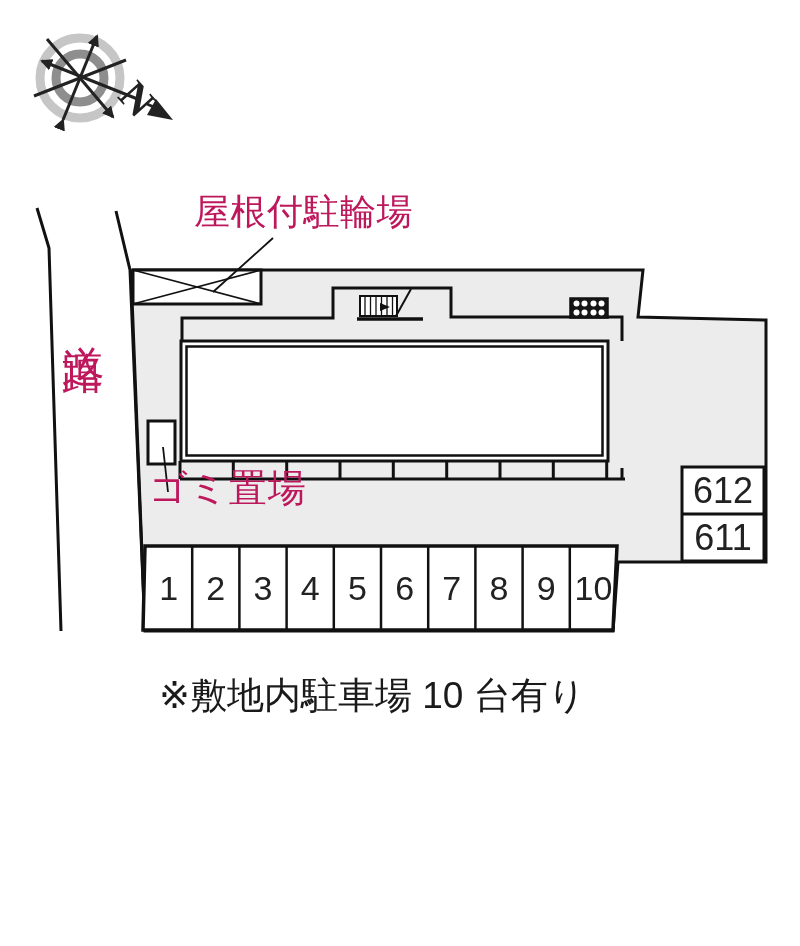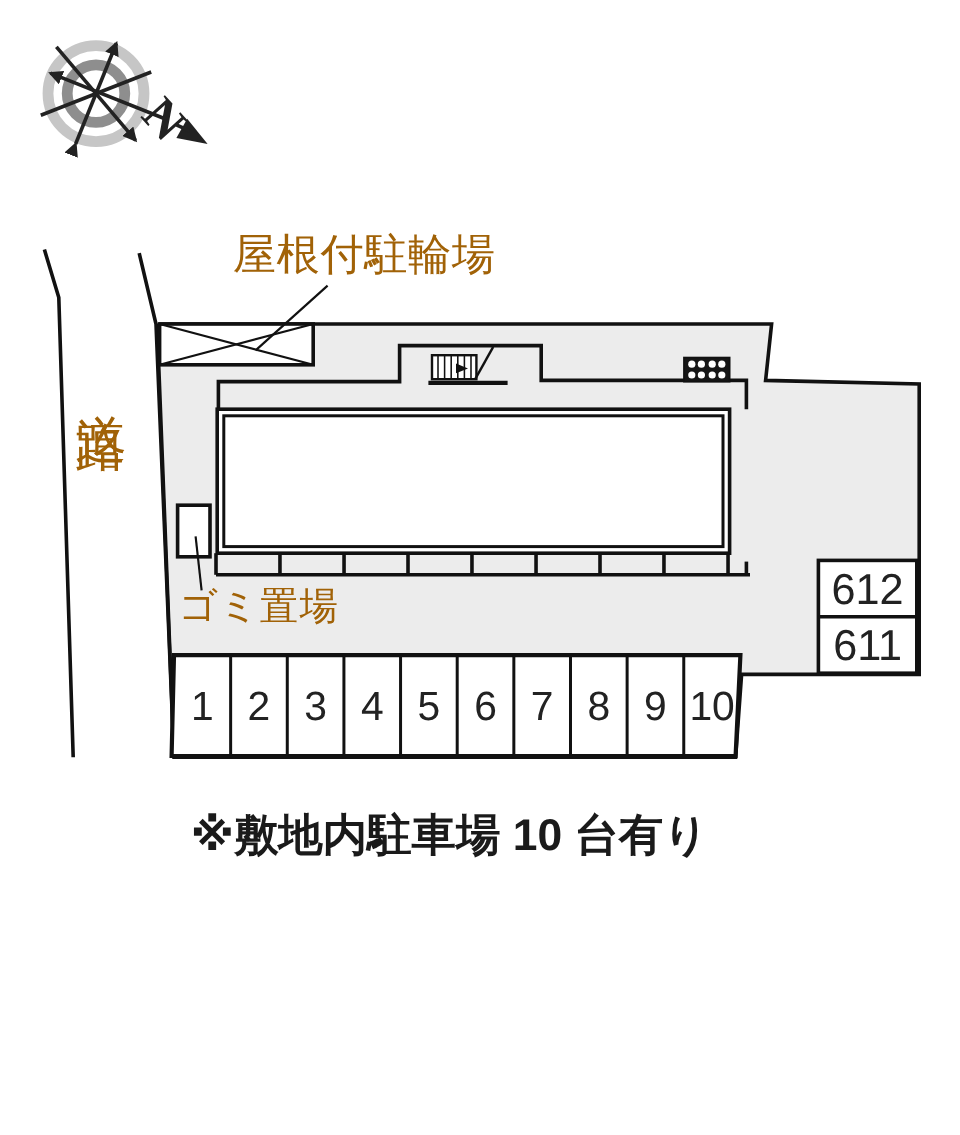--- a/index.html
+++ b/index.html
@@ -1,28 +1,28 @@
 <!DOCTYPE html>
 <html><head>
 <meta charset="utf-8">
 <style>
   html,body{margin:0;padding:0;background:#ffffff;}
   .canvas{
     position:relative;width:800px;height:946px;background:#ffffff;overflow:hidden;
     font-family:"Liberation Sans","DejaVu Sans",sans-serif;color:#111;
   }
   .canvas svg{position:absolute;left:0;top:0;}
-  .plan-label{position:absolute;color:#a16207;white-space:nowrap;line-height:1;}
+  .plan-label{position:absolute;color:#be185d;white-space:nowrap;line-height:1;}
   .bicycle-label{left:194px;top:194px;font-size:36px;letter-spacing:0.5px;}
   .road-label{
     left:62px;top:312px;font-size:43px;
     writing-mode:vertical-rl;text-orientation:upright;letter-spacing:6px;
   }
-  .garbage-label{left:149px;top:489px;font-size:32px;letter-spacing:1px;}
-  .note{position:absolute;left:159px;font-size:37px;color:#1a1a1a;white-space:nowrap;line-height:1;font-weight:bold;}
+  .garbage-label{left:149px;top:469px;font-size:38px;letter-spacing:1px;}
+  .note{position:absolute;left:159px;font-size:37px;color:#1a1a1a;white-space:nowrap;line-height:1;}
   .note-1{top:677px;}
   .note-2{top:745px;}
   .num-text{font-family:"Liberation Sans","DejaVu Sans",sans-serif;fill:#222;}
 </style>
 </head>
 <body>
 
 <div class="canvas">
 
   <svg width="800" height="946" viewBox="0 0 800 946">

